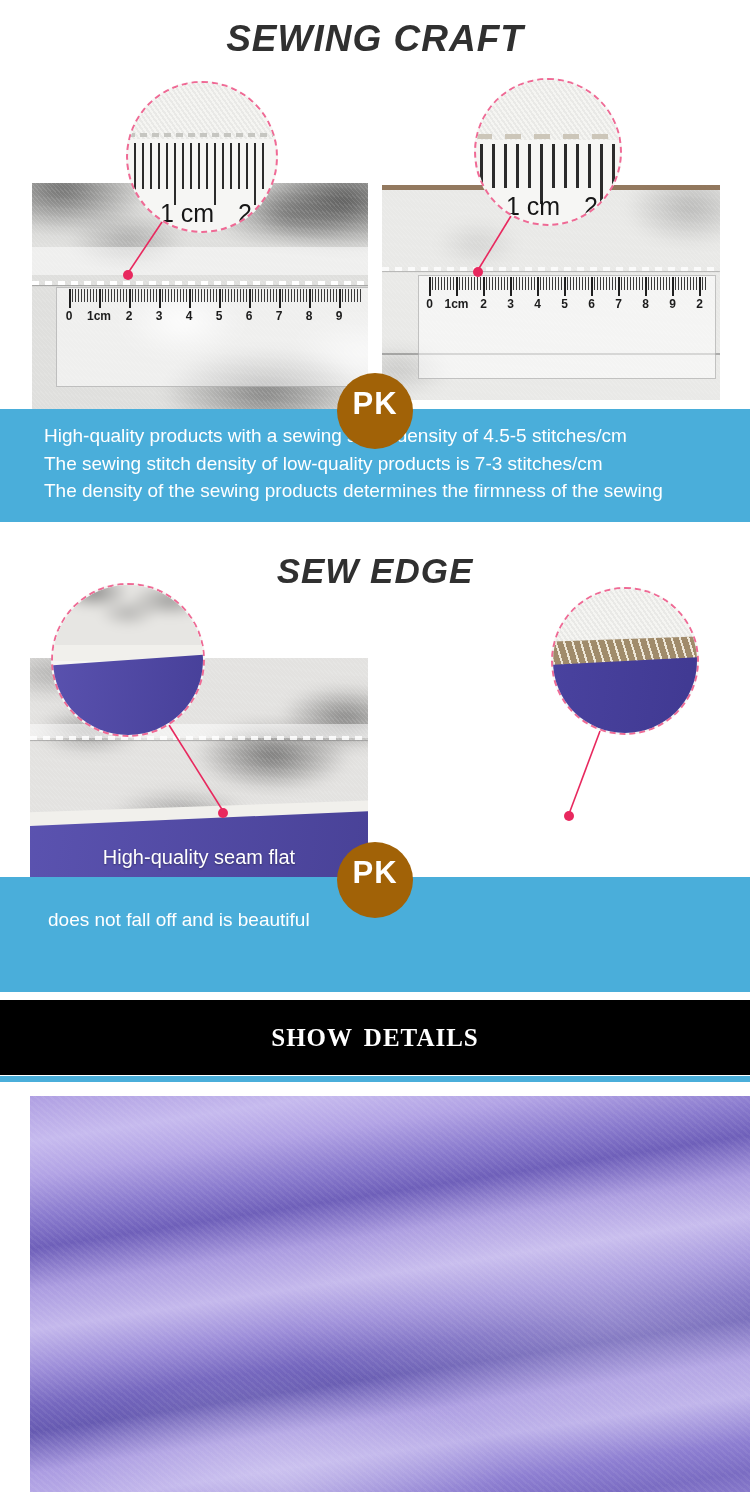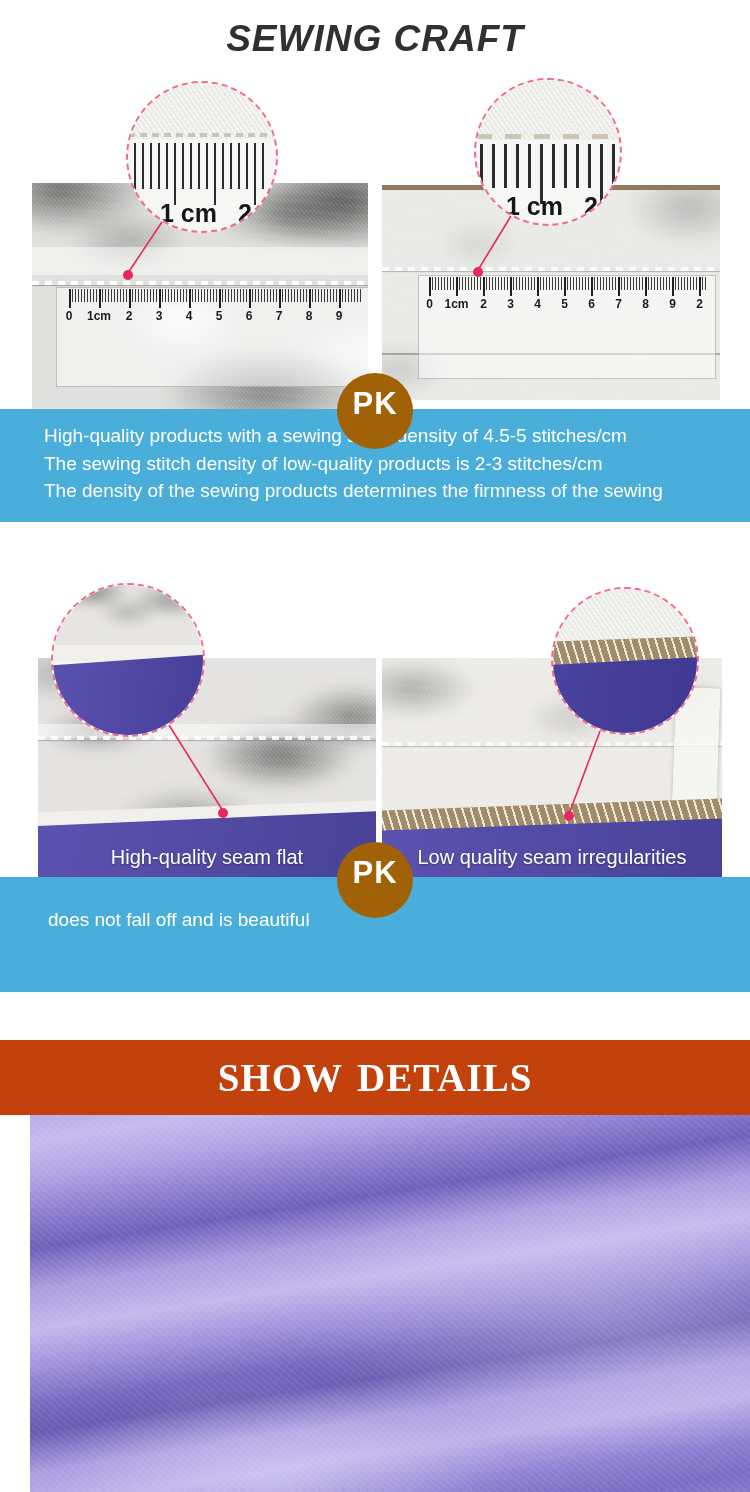--- a/index.html
+++ b/index.html
@@ -8,21 +8,21 @@
 
   
   .sec-title{position:absolute;left:0;width:750px;text-align:center;font-weight:800;color:#303030;letter-spacing:1px;font-style:italic;}
   .t1{top:18px;font-size:37px;}
   .t2{top:551px;font-size:35px;}
 
   
   .photo{position:absolute;overflow:hidden;background:#e6e6e4;z-index:1;}
   .p1l{left:32px;top:183px;width:336px;height:226px;}
   .p1r{left:382px;top:185px;width:338px;height:215px;}
-  .p2l{left:38px;top:658px;width:338px;height:219px;}
+  .p2l{left:30px;top:658px;width:338px;height:219px;}
   .p2r{left:382px;top:658px;width:340px;height:219px;}
   .marble{position:absolute;inset:-14px;filter:blur(7px);}
   .m1l{background:
     radial-gradient(140px 70px at 12% 8%, rgba(45,45,45,.65), transparent 65%),
     radial-gradient(150px 80px at 90% 12%, rgba(35,35,35,.7), transparent 65%),
     radial-gradient(120px 50px at 74% 18%, rgba(60,60,60,.5), transparent 65%),
     radial-gradient(90px 45px at 30% 28%, rgba(90,90,90,.4), transparent 65%),
     radial-gradient(160px 70px at 68% 88%, rgba(55,55,55,.55), transparent 65%),
     radial-gradient(120px 60px at 95% 72%, rgba(244,244,244,.9), transparent 60%),
     radial-gradient(100px 60px at 45% 60%, rgba(252,252,252,.95), transparent 60%),
@@ -72,21 +72,21 @@
   .mag2l{left:51px;top:583px;width:154px;height:154px;}
   .mag2r{left:551px;top:587px;width:148px;height:148px;}
   .mag .fabric{position:absolute;left:0;right:0;top:0;background:#f5f5f2;}
   .mag .fabric-tex{position:absolute;inset:0;background:repeating-linear-gradient(55deg, rgba(160,160,160,.14) 0 2px, transparent 2px 4px);}
   .mag-stitch-dense{position:absolute;left:0;right:0;height:4px;background:repeating-linear-gradient(90deg,#c6c6c1 0 7px, transparent 7px 12px);}
   .mag-stitch-sparse{position:absolute;left:0;right:0;height:5px;background:repeating-linear-gradient(90deg,#ccc6b9 0 16px, transparent 16px 29px);}
   .mag-ticks-dense{position:absolute;left:6px;right:6px;height:46px;background:repeating-linear-gradient(90deg,#2b2b2b 0 2px, transparent 2px 8px);}
   .mag-ticks-dense-tall{position:absolute;left:6px;right:6px;height:62px;background:repeating-linear-gradient(90deg,#2b2b2b 0 2px, transparent 2px 40px);}
   .mag-ticks-sparse{position:absolute;left:4px;right:4px;height:44px;background:repeating-linear-gradient(90deg,#2b2b2b 0 3px, transparent 3px 12px);}
   .mag-ticks-sparse-tall{position:absolute;left:4px;right:4px;height:60px;background:repeating-linear-gradient(90deg,#2b2b2b 0 3px, transparent 3px 60px);}
-  .mag-label-cm{position:absolute;color:#161616;font-size:25px;font-weight:700;}
+  .mag-label-cm{position:absolute;color:#161616;font-size:25px;font-weight:400;}
   .mag-marble{position:absolute;inset:-10px;filter:blur(5px);background:
     radial-gradient(60px 30px at 30% 20%, rgba(50,50,50,.5), transparent 60%),
     radial-gradient(70px 30px at 75% 30%, rgba(70,70,70,.45), transparent 60%),
     radial-gradient(50px 25px at 50% 45%, rgba(90,90,90,.35), transparent 60%),
     #e7e6e3;}
   .zigzag-light{background:repeating-linear-gradient(65deg,#b5b3ab 0 2px, #f2f1ed 2px 6px);}
   .zigzag-tan{background-color:#a08b6b;background-image:repeating-linear-gradient(75deg, rgba(246,241,228,.9) 0 2px, transparent 2px 8px);}
   .mag-purple{position:absolute;left:-10%;width:120%;height:95px;background:linear-gradient(100deg,#5b53b0,#453e97);}
 
   
@@ -101,23 +101,23 @@
   .banner{position:absolute;left:0;width:750px;background:#4aaeda;color:#ffffff;z-index:4;box-sizing:border-box;}
   .b1{top:409px;height:113px;padding:13px 30px 0 44px;font-size:19px;line-height:27.5px;}
   .b2{top:877px;height:115px;padding:29px 30px 0 48px;font-size:19px;line-height:28px;}
   .pk{position:absolute;width:76px;height:76px;border-radius:50%;background:#a16207;color:#fff;
       display:flex;align-items:center;justify-content:center;font-weight:700;font-size:31px;letter-spacing:1px;
       z-index:5;box-sizing:border-box;padding-bottom:14px;}
   .pk1{left:337px;top:373px;}
   .pk2{left:337px;top:842px;}
 
   
-  .teal{position:absolute;left:0;top:1040px;width:750px;height:75px;background:#c2410c;z-index:4;
+  .teal{position:absolute;left:0;top:1000px;width:750px;height:75px;background:#000000;z-index:4;
         text-align:center;color:#fff;font-family:"Liberation Serif","DejaVu Serif",serif;
-        font-size:39px;font-weight:700;letter-spacing:1px;word-spacing:4px;line-height:75px;}
+        font-size:25px;font-weight:700;letter-spacing:1px;word-spacing:4px;line-height:75px;}
   .bluestrip{position:absolute;left:0;top:1076px;width:750px;height:6px;background:#4aaeda;}
 
   
   .fabric-purple{position:absolute;left:30px;top:1096px;width:720px;height:396px;overflow:hidden;background:
     radial-gradient(460px 200px at 80% 55%, rgba(238,234,252,.28), transparent 70%),
     radial-gradient(320px 160px at 35% 98%, rgba(240,236,253,.33), transparent 70%),
     linear-gradient(171deg,
       #af9fe2 0%, #c6baee 9%, #b2a3e5 16%, #8a7bce 24%, #6e5fb9 30%,
       #ab9ce0 38%, #c4b8ec 46%, #9d8ed9 54%, #7668bf 61%, #665ab1 66%,
       #ab9ce1 74%, #bcb0e9 81%, #8d7ed1 90%, #7a6cc2 96%, #8678ca 100%);}
@@ -208,44 +208,36 @@
     <span class="mag-label-cm" style="left:30px;top:112px;">1 cm</span>
     <span class="mag-label-cm" style="left:108px;top:112px;">2</span>
   </div>
 
   <div class="pk pk1">
       <span>PK</span>
     </div>
 
   <div class="banner b1">
     <div>High-quality products with a sewing stitch density of 4.5-5 stitches/cm</div>
-    <div>The sewing stitch density of low-quality products is 2-3 stitches/cm</div>
+    <div>The sewing stitch density of low-quality products is 7-3 stitches/cm</div>
     <div>The density of the sewing products determines the firmness of the sewing</div>
   </div>
 
+  <div class="sec-title t2">SEW EDGE</div>
 
   <div class="photo p2l">
     <div class="marble m2l"></div>
     <div class="weave"></div>
     <div class="pressband" style="top:66px;height:14px;"></div>
     <div class="stitches" style="top:78px;opacity:.85;"></div>
     <div class="overlock zigzag-light" style="top:148px;transform:rotate(-2deg);"></div>
     <div class="purpleband" style="top:160px;transform:rotate(-2.5deg);"></div>
     <div class="photo-label">High-quality seam flat</div>
   </div>
 
-  <div class="photo p2r">
-    <div class="marble m2r"></div>
-    <div class="weave"></div>
-    <div class="stitches" style="top:84px;opacity:.75;"></div>
-    <div class="hemstrip" style="left:86%;top:30px;width:13%;height:130px;"></div>
-    <div class="tanband zigzag-tan" style="top:146px;transform:rotate(-2deg);"></div>
-    <div class="purpleband" style="top:166px;transform:rotate(-2deg);"></div>
-    <div class="photo-label">Low quality seam irregularities</div>
-  </div>
 
   <svg class="overlay-svg" style="top:583px;" width="750" height="300">
     <line x1="169" y1="142" x2="223" y2="228" stroke="#e8285e" stroke-width="1.6"></line>
     <circle cx="223" cy="230" r="5" fill="#e8285e"></circle>
     <line x1="600" y1="148" x2="569" y2="231" stroke="#e8285e" stroke-width="1.6"></line>
     <circle cx="569" cy="233" r="5" fill="#e8285e"></circle>
   </svg>
 
   <div class="mag mag2l">
     <div class="fabric" style="height:64px;overflow:hidden;">

